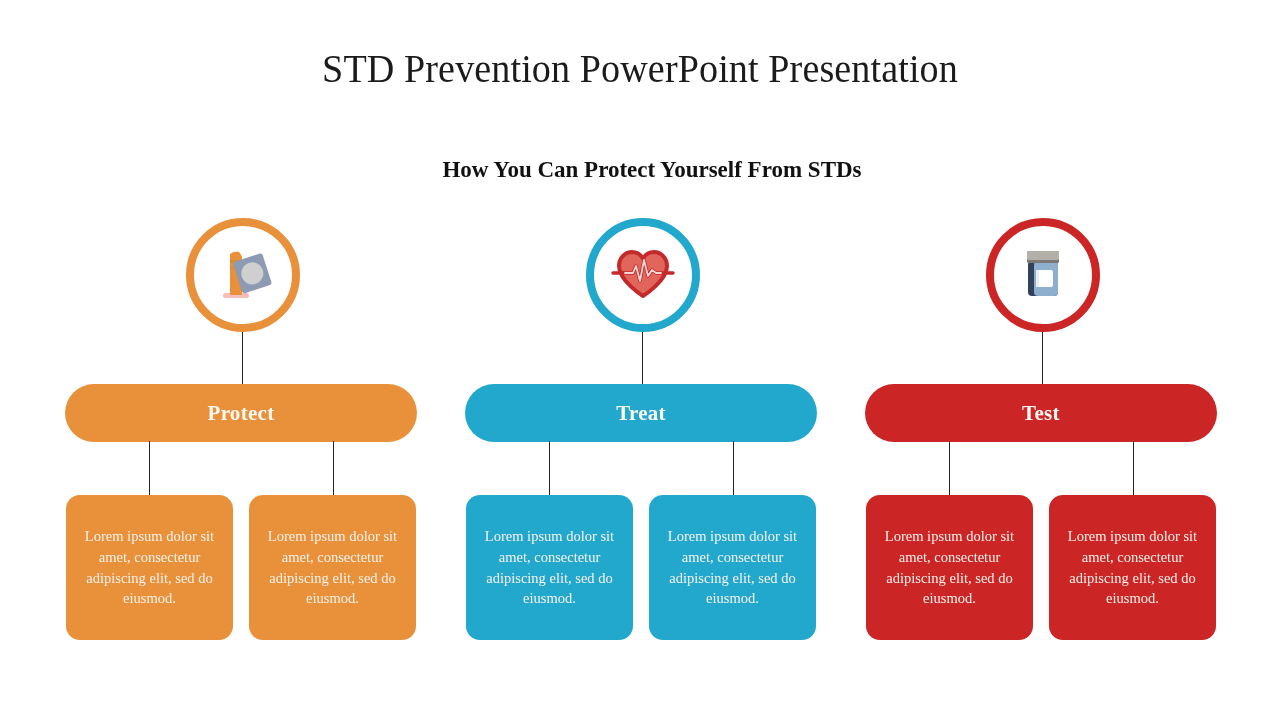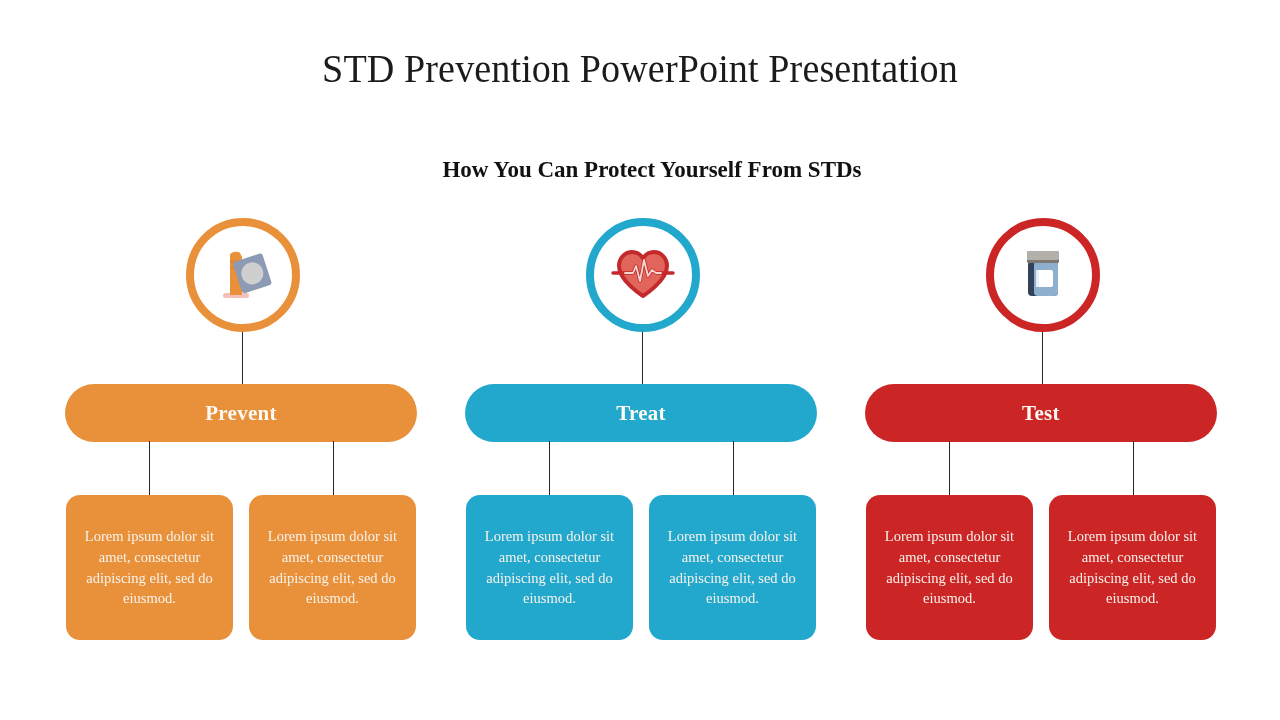--- a/index.html
+++ b/index.html
@@ -164,21 +164,21 @@
         <g transform="rotate(-18 41 31)">
           <rect x="26" y="14" width="31" height="33" rx="3" fill="#8C9BB3"></rect>
           <circle cx="41.5" cy="30.5" r="11" fill="#CFCFCF"></circle>
         </g>
       </svg>
     </div>
 
     <div class="connector conn-top"></div>
 
     <div class="banner" style="background:#E8913A;">
-      <span class="banner-label">Prevent</span>
+      <span class="banner-label">Protect</span>
     </div>
 
     <div class="connector conn-left"></div>
     <div class="connector conn-right"></div>
 
     <div class="card card-a" style="background:#E8913A;">
       <div class="card-text">Lorem ipsum dolor sit amet, consectetur adipiscing elit, sed do eiusmod.</div>
     </div>
     <div class="card card-b" style="background:#E8913A;">
       <div class="card-text">Lorem ipsum dolor sit amet, consectetur adipiscing elit, sed do eiusmod.</div>

